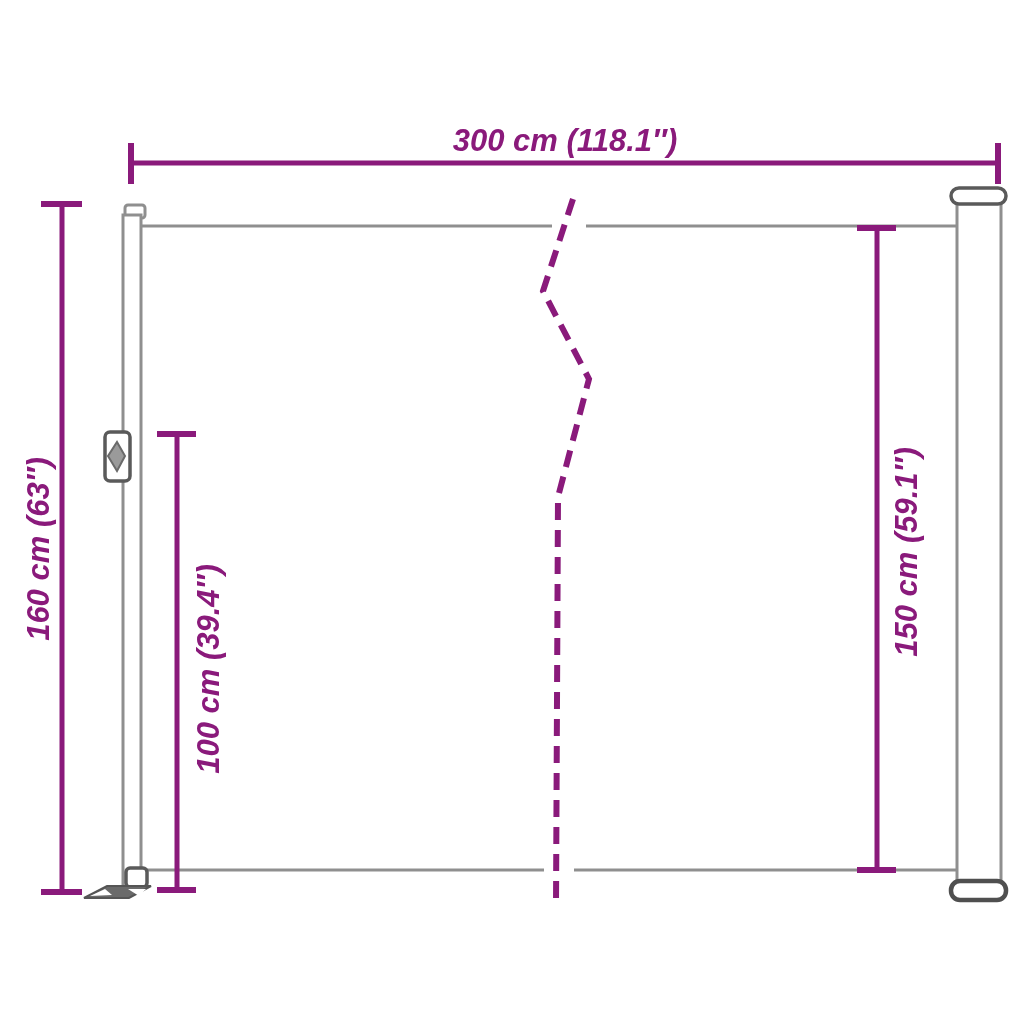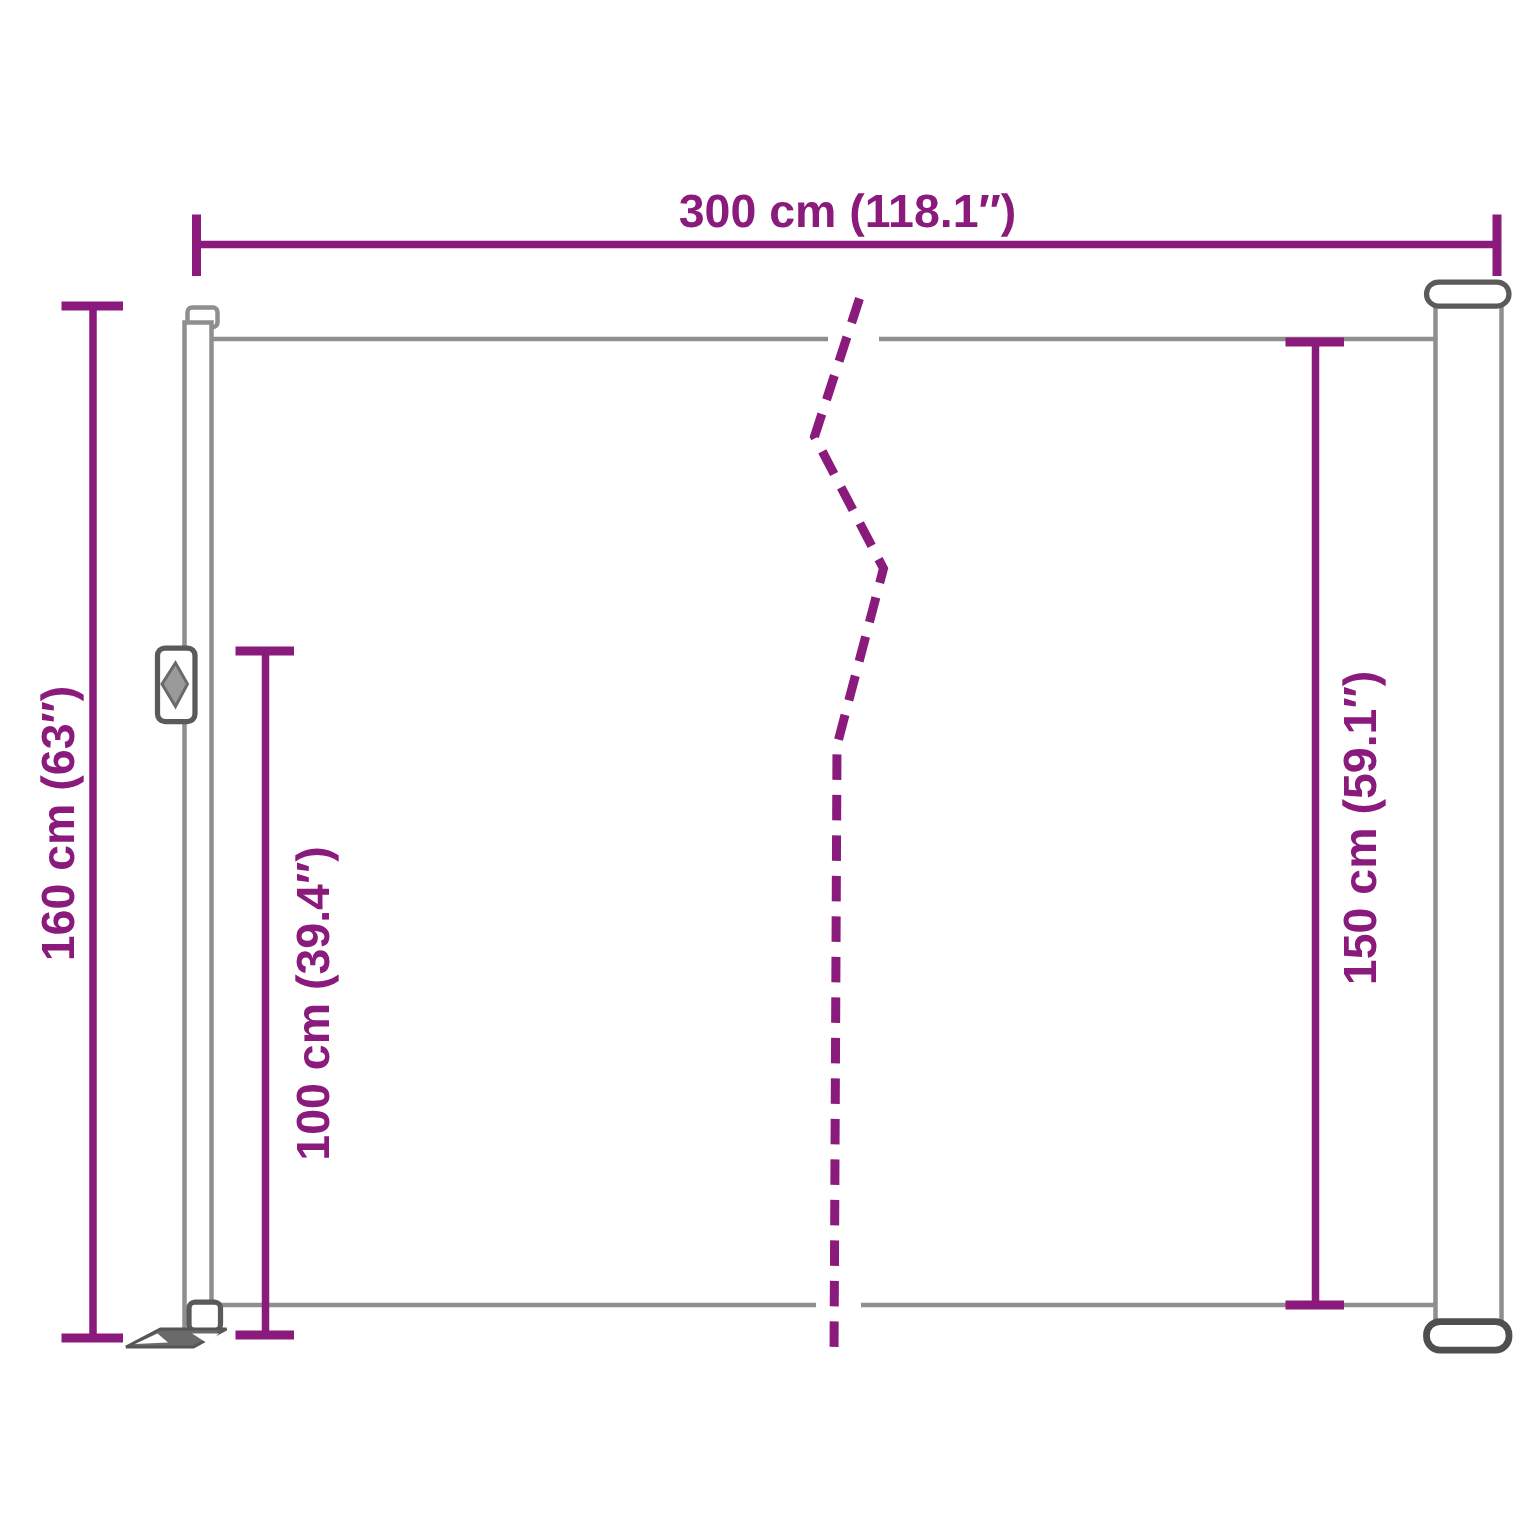--- a/index.html
+++ b/index.html
@@ -2,21 +2,21 @@
 <html style="--accent: #8a1a7b; --gray: #8f8f8f; --gray-dark: #5a5a5a; --bg: #ffffff;"><head>
 <meta charset="utf-8">
 <style>
   :root{
     --accent:#8a1a7b;
     --gray:#8f8f8f;
     --gray-dark:#5a5a5a;
     --bg:#ffffff;
   }
   html,body{margin:0;padding:0;background:var(--bg);}
-  .stage{width:1024px;height:1024px;background:var(--bg);position:relative;overflow:hidden;}
+  .stage{width:1024px;height:1024px;background:var(--bg);position:relative;overflow:hidden;font-style:italic;}
   svg{display:block;}
   .dim-line{stroke:var(--accent);stroke-width:5;fill:none;}
   .dim-tick{stroke:var(--accent);stroke-width:6;fill:none;}
   .dim-label{
     font-family:"Liberation Sans", sans-serif;
     font-weight:bold;
     font-size:31px;
     fill:var(--accent);
   }
   .dash-line{stroke:var(--accent);stroke-width:6;fill:none;stroke-dasharray:17 10;}

